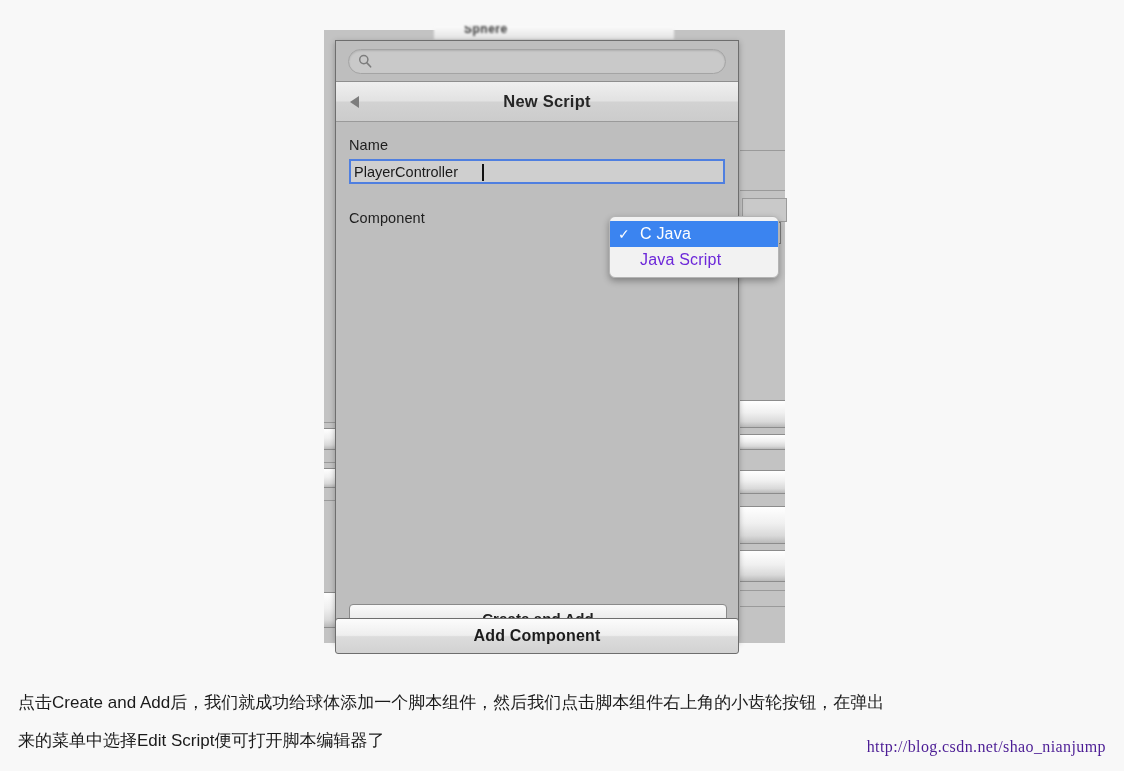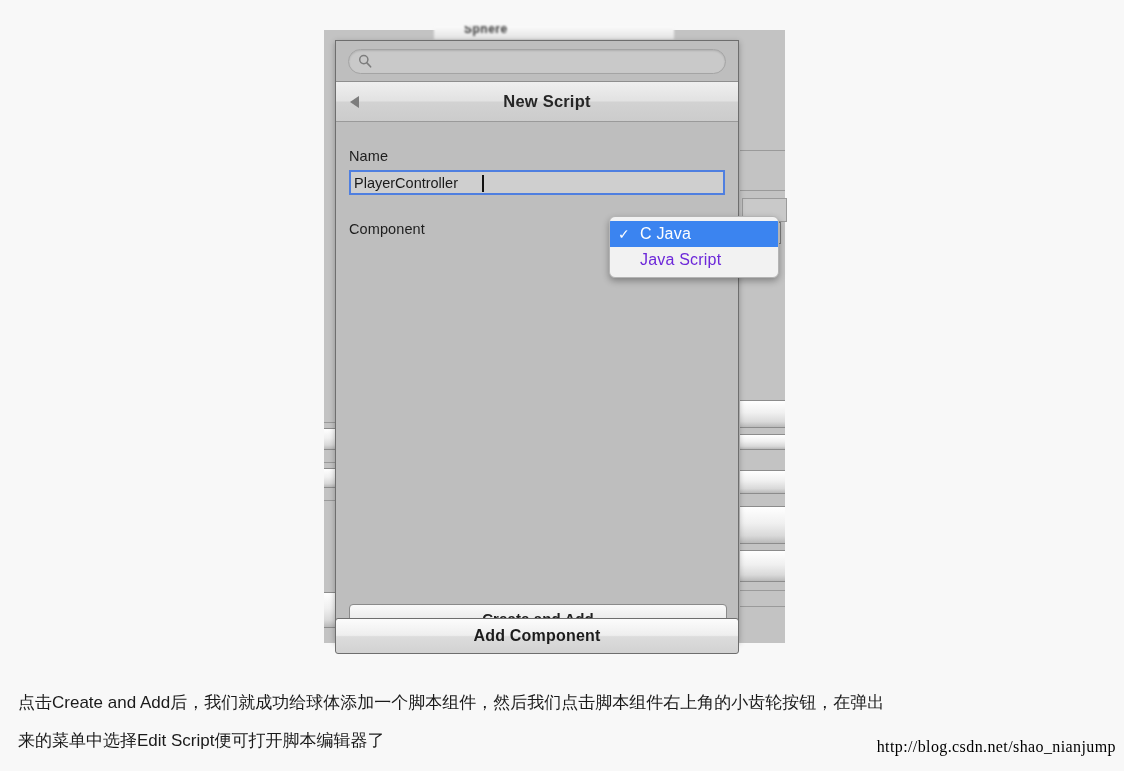--- a/index.html
+++ b/index.html
@@ -159,21 +159,21 @@
     height: 522px;
     background: #bebebe;
     padding: 0 13px;
     box-sizing: border-box;
   }
   .field-label {
     font-size: 14.5px;
     color: #1e1e1e;
     letter-spacing: .1px;
   }
-  .label-name { padding-top: 26px; }
+  .label-name { padding-top: 15px; }
   .label-language { padding-top: 26px; }
 
   .name-input {
     margin-top: 6px;
     width: 100%;
     height: 25px;
     box-sizing: border-box;
     background: #cfcfcf;
     border: 2px solid #4f7fe0;
     font-family: "Liberation Sans", sans-serif;
@@ -275,25 +275,25 @@
     left: 18px;
     top: 684px;
     width: 1090px;
     font-size: 17px;
     color: #1a1a1a;
     line-height: 38px;
     font-family: "Liberation Sans", sans-serif;
   }
   .watermark {
     position: absolute;
-    right: 8px;
+    right: 18px;
     top: 738px;
     font-family: "Liberation Serif", serif;
     font-size: 16px;
-    color: #000000;
+    color: #4c1d95;
     letter-spacing: .4px;
   }
 </style>
 </head>
 <body>
 
 <div class="shot">
 
   <div class="inspector-bg">
 

